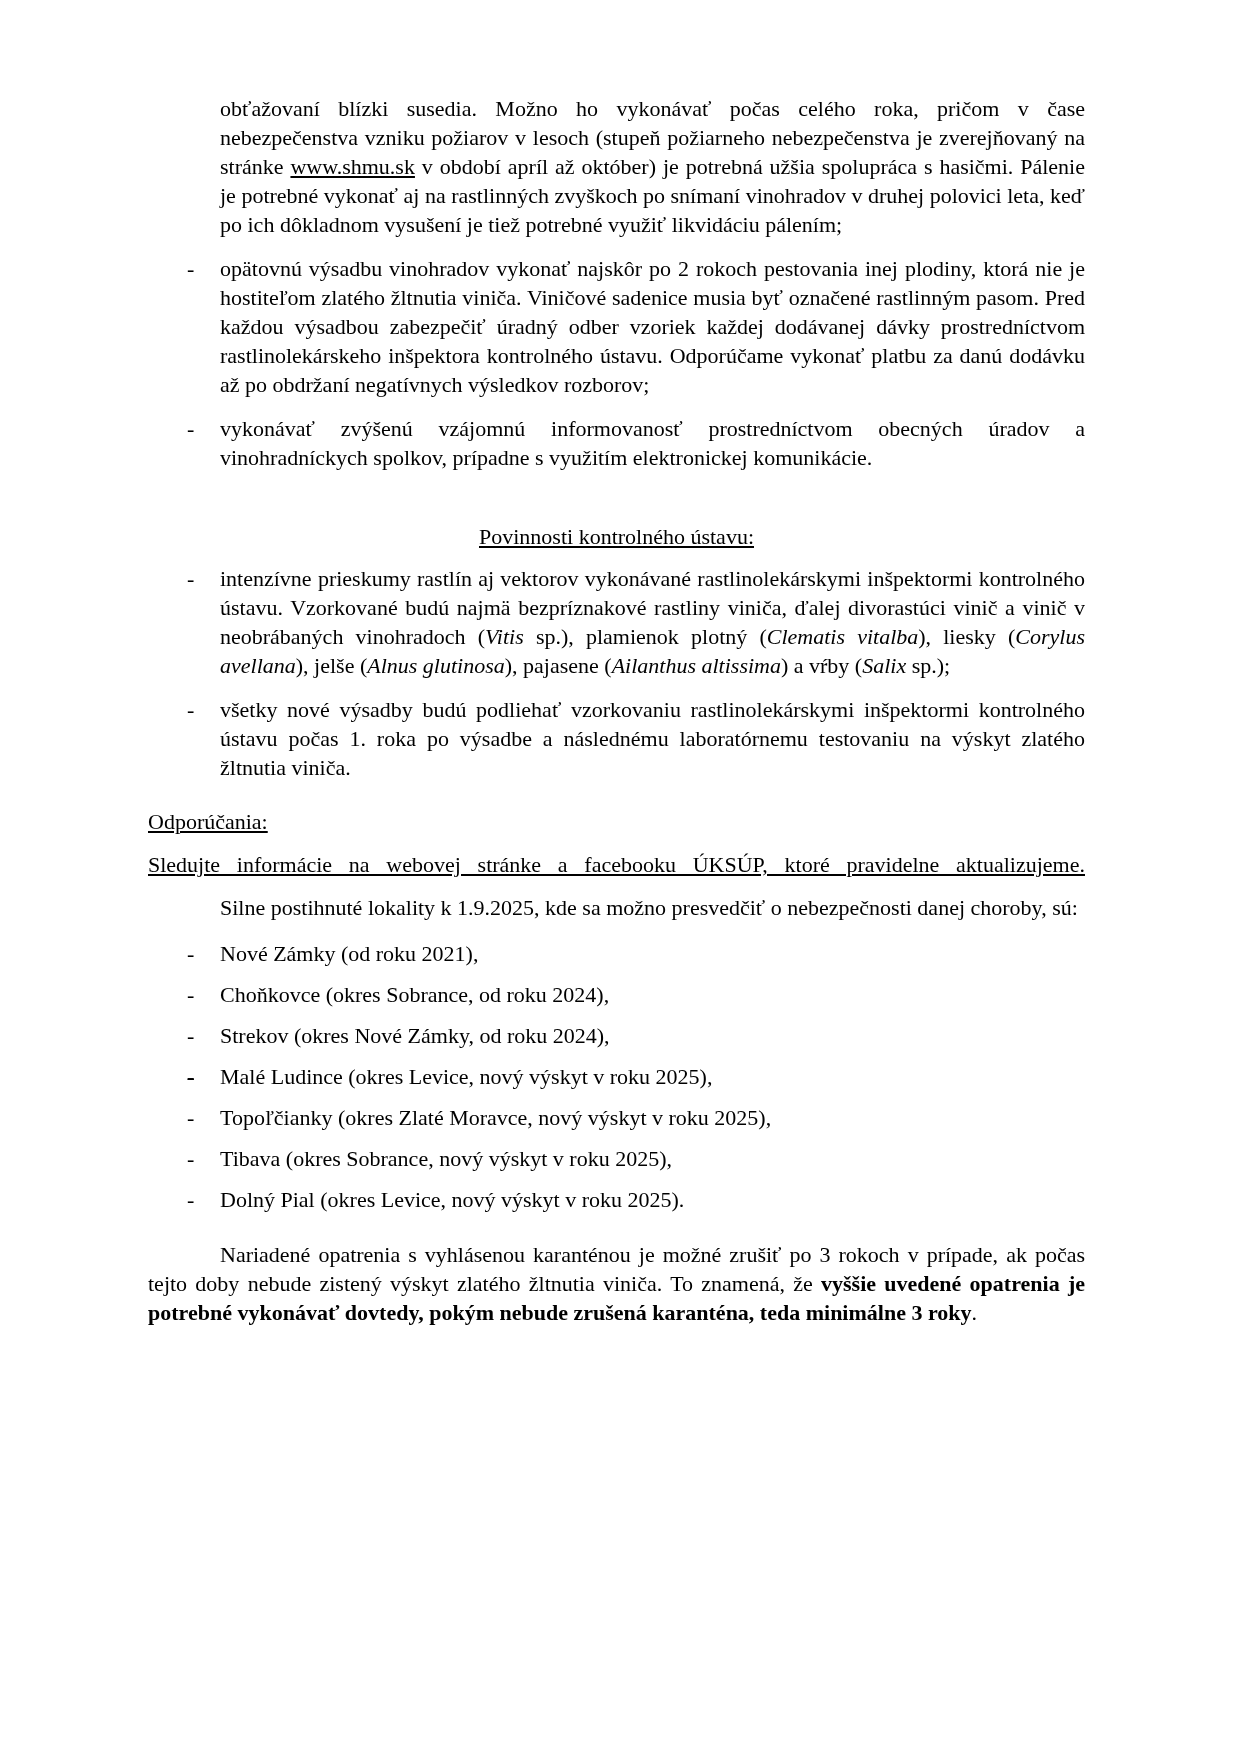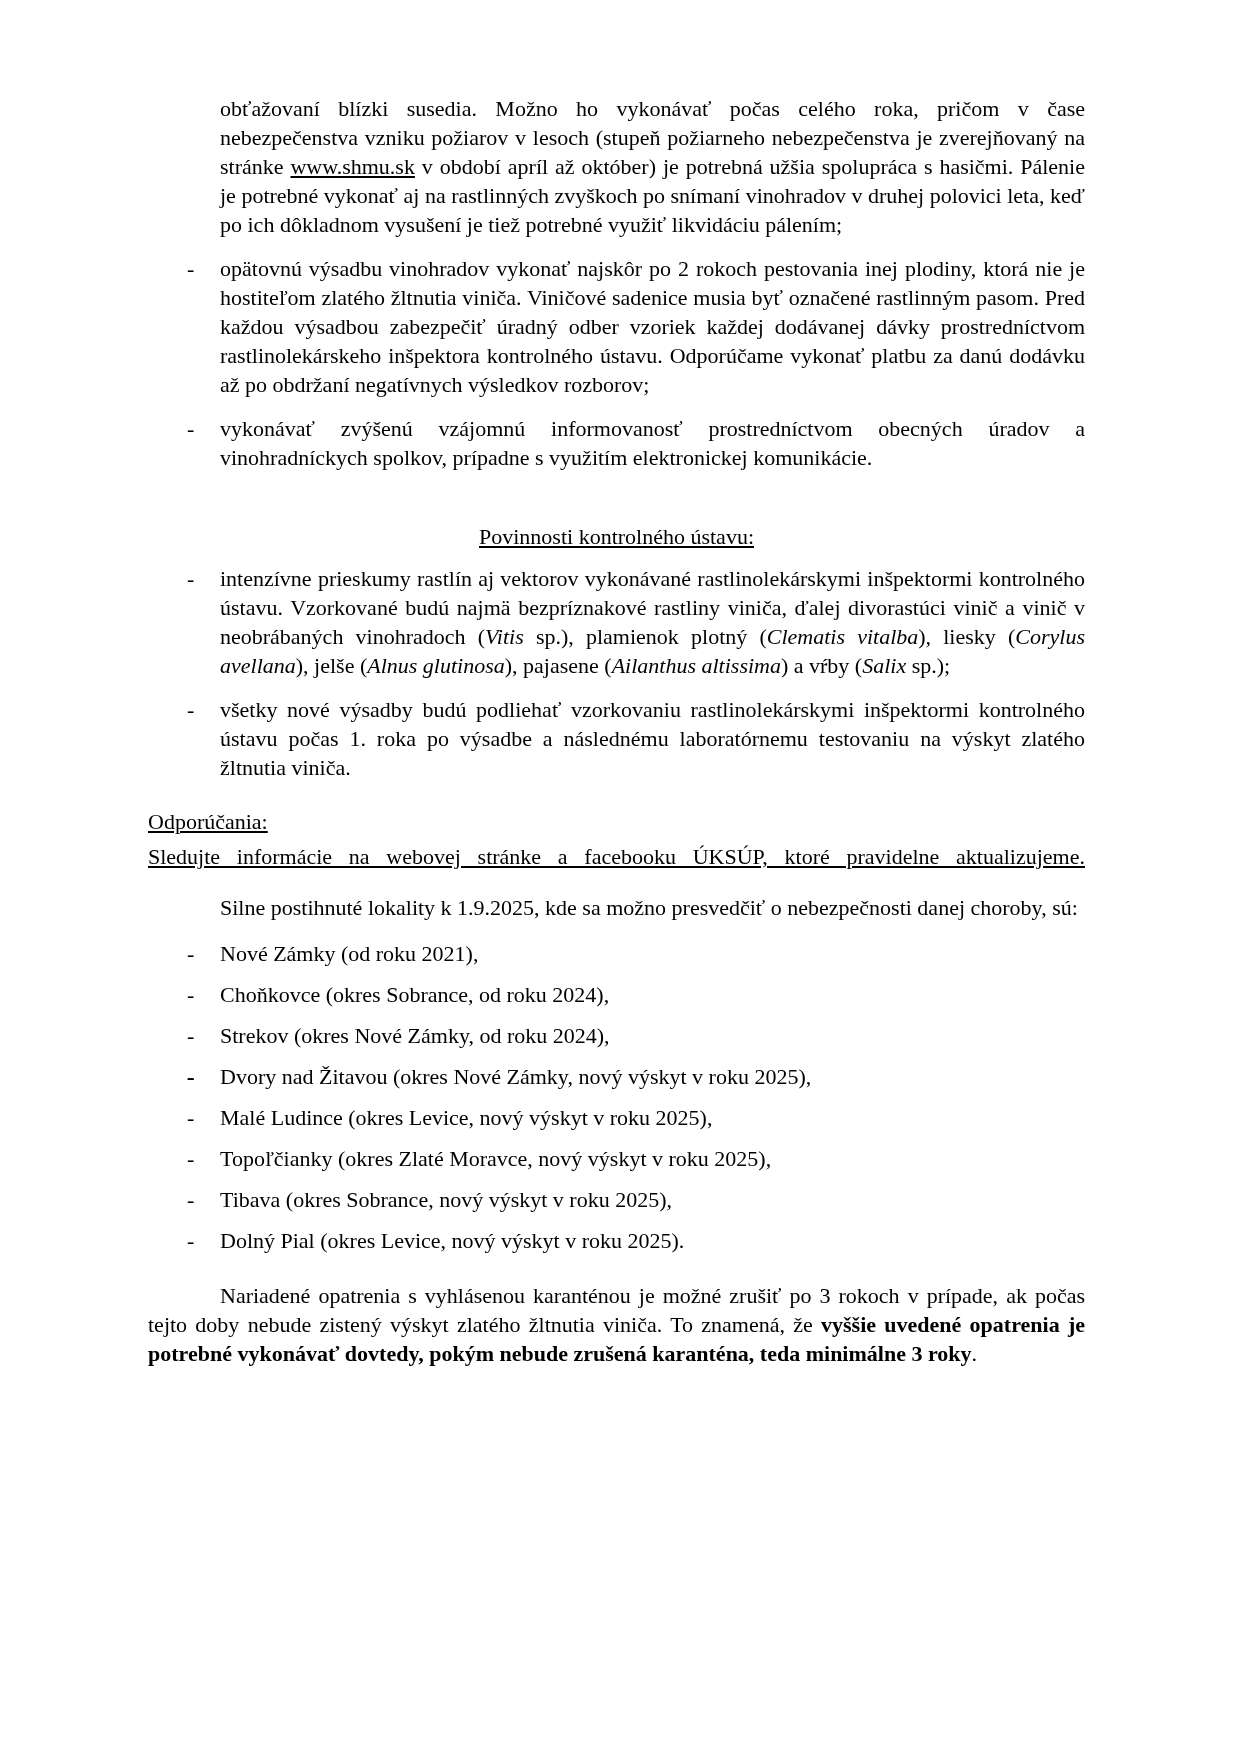--- a/index.html
+++ b/index.html
@@ -33,28 +33,28 @@
     left: -33px;
     top: 0;
   }
 
   .heading { text-decoration: underline; }
   #duties-heading-h { margin-top: 50px; text-align: center; }
   #duties-group .bullet:first-child { margin-top: 13px; }
   #reco-heading-h { margin-top: 25px; }
 
   .follow-line {
-    margin-top: 6px;
+    margin-top: 14px;
     text-decoration: underline;
     text-align: justify;
     text-align-last: justify;
   }
 
   .indent-first { text-indent: 72px; }
-  #localities-intro-p { margin-top: 22px; }
+  #localities-intro-p { margin-top: 14px; }
 
   .localities { margin-top: 17px; }
   .locality {
     position: relative;
     margin-left: 72px;
   }
   .locality + .locality { margin-top: 12px; }
 
   .closing { margin-top: 26px; }
 
@@ -113,21 +113,20 @@
     <span>Strekov (okres Nové Zámky, od roku 2024),</span>
   </div>
       <div class="locality">
     <span class="dash">-</span>
   </div>
       <div class="locality">
     <span class="dash">-</span>
   </div>
       <div class="locality">
     <span class="dash">-</span>
-    <span>Dvory nad Žitavou (okres Nové Zámky, nový výskyt v roku 2025),</span>
   </div>
       <div class="locality">
     <span class="dash">-</span>
     <span>Malé Ludince (okres Levice, nový výskyt v roku 2025),</span>
   </div>
       <div class="locality">
     <span class="dash">-</span>
     <span>Topoľčianky (okres Zlaté Moravce, nový výskyt v roku 2025),</span>
   </div>
       <div class="locality">

